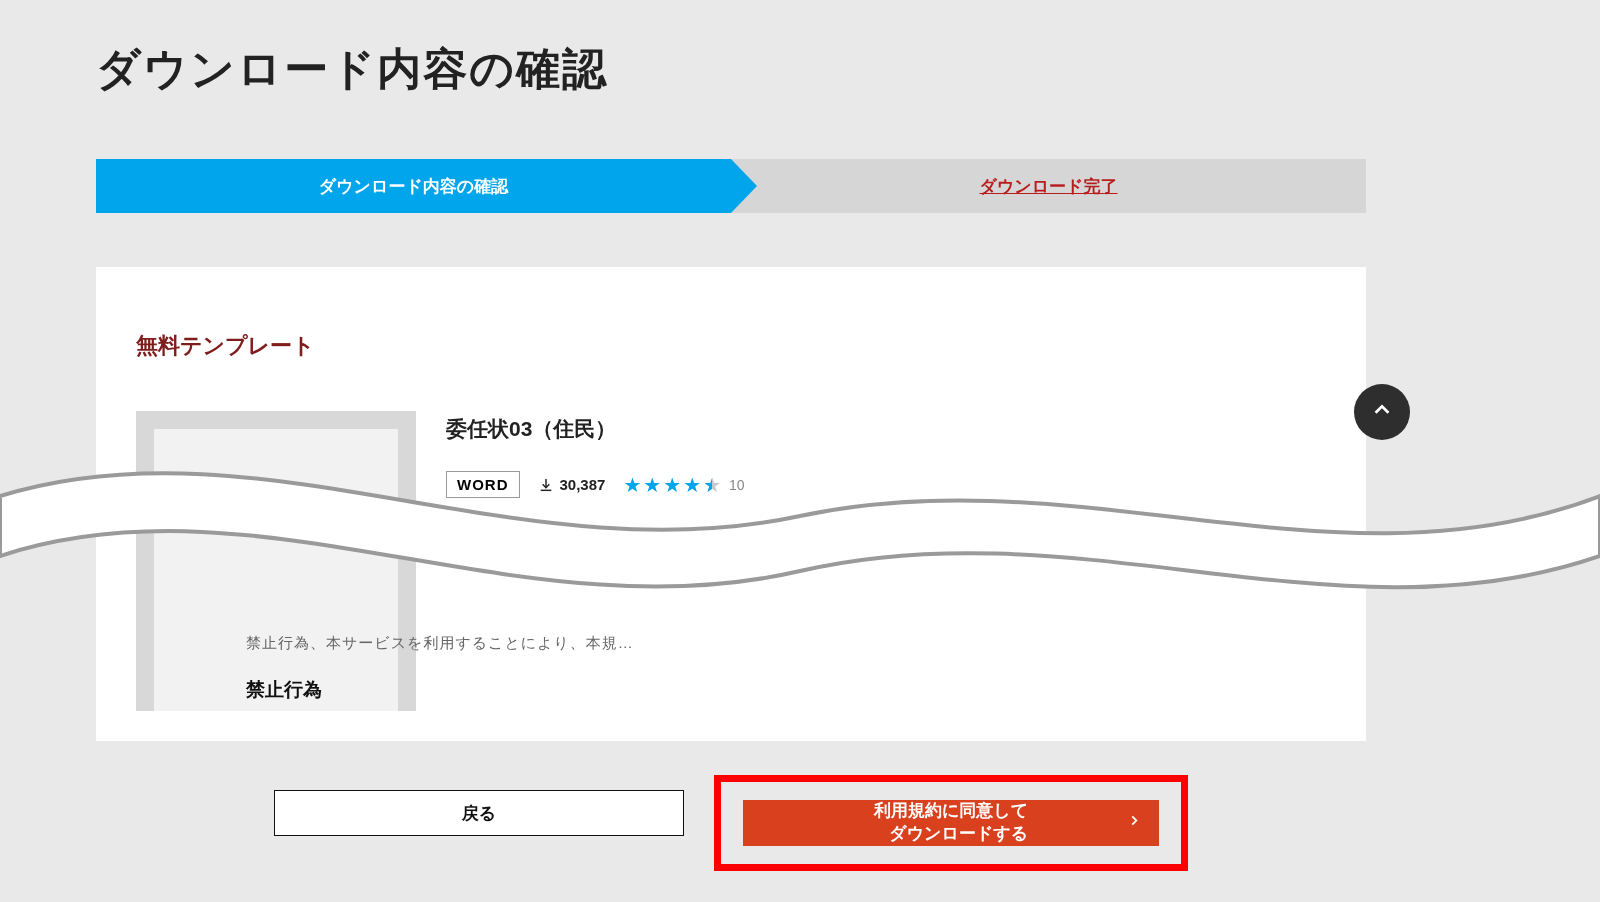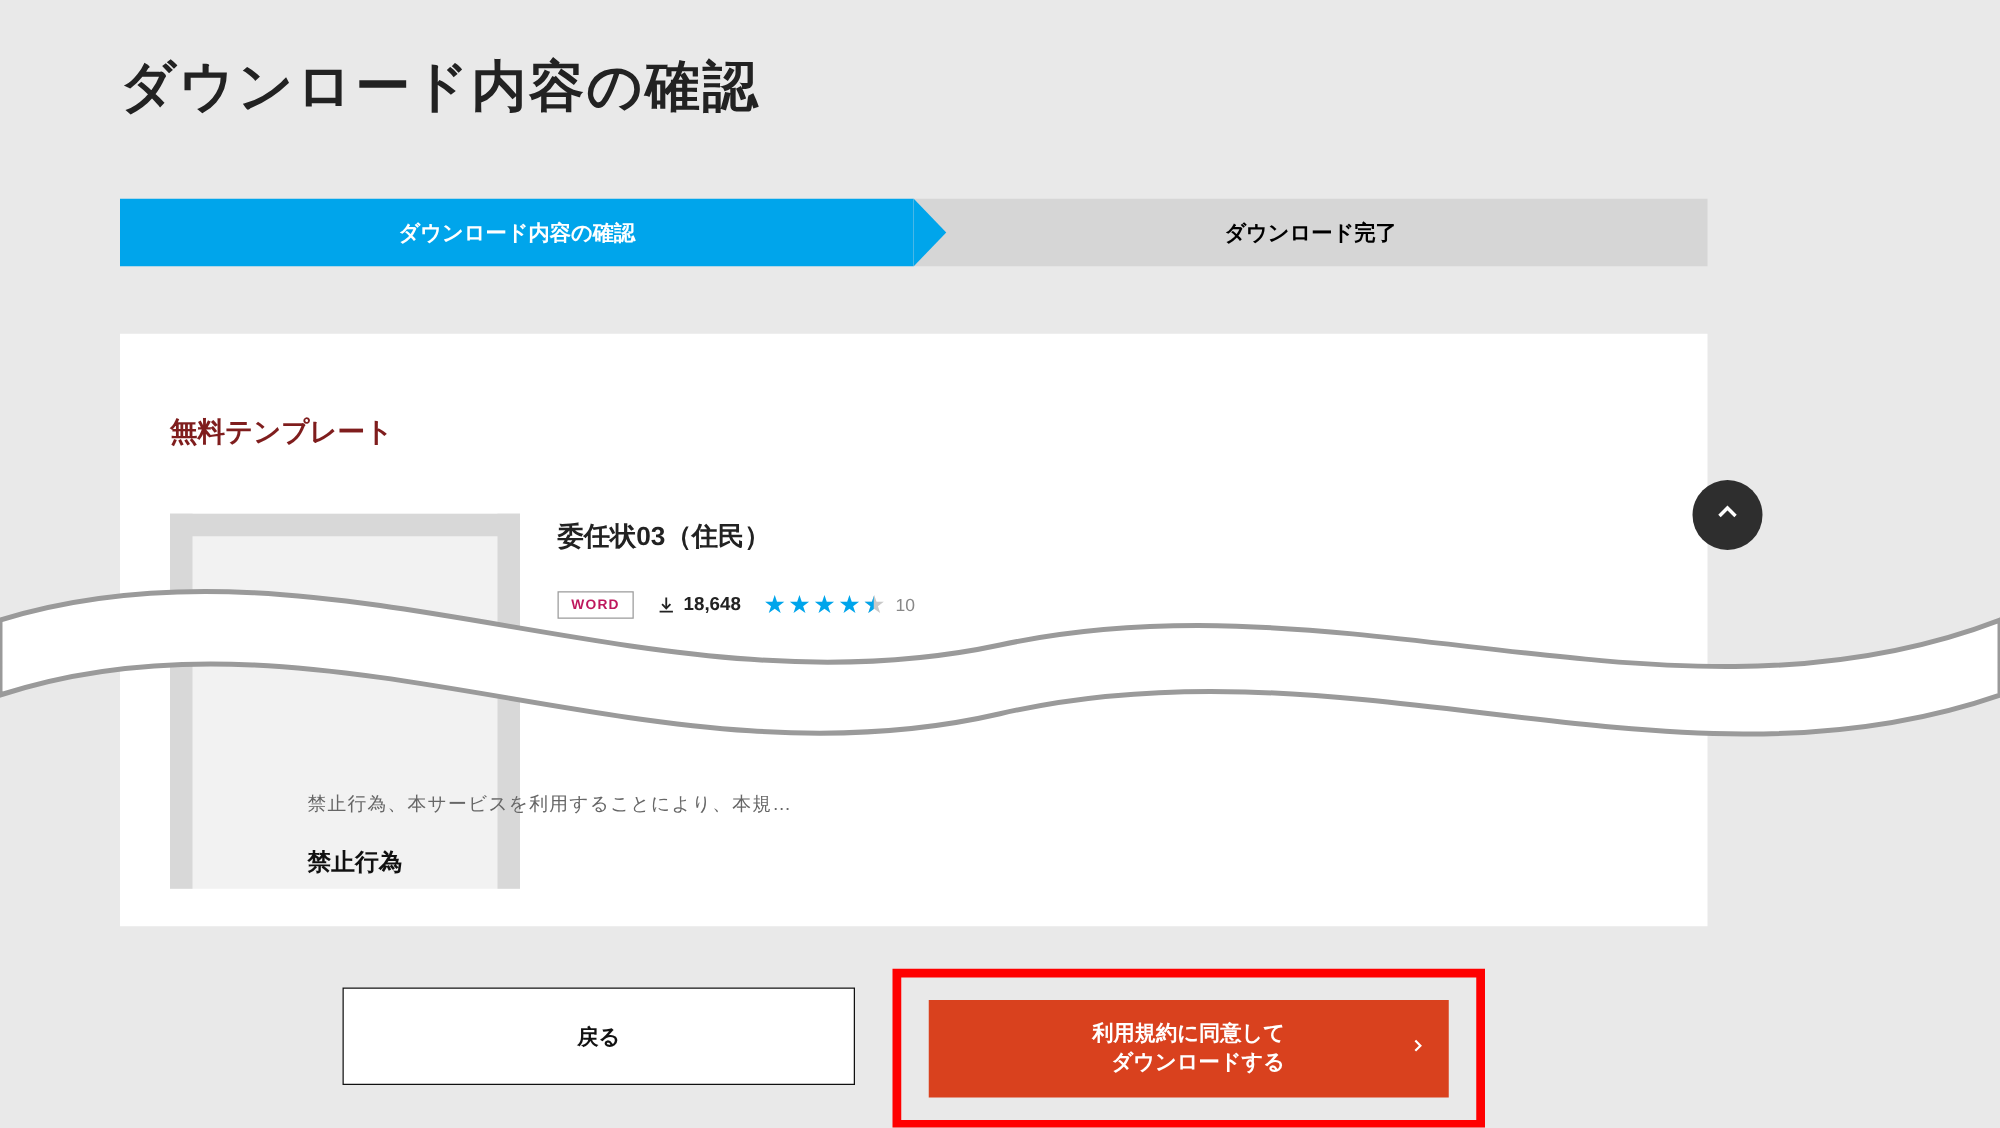--- a/index.html
+++ b/index.html
@@ -52,21 +52,22 @@
     right: -26px;
     top: 0;
     width: 0; height: 0;
     border-top: 27px solid transparent;
     border-bottom: 27px solid transparent;
     border-left: 26px solid #00a5eb;
     z-index: 2;
   }
   .step.inactive {
     background: #d6d6d6;
-    color: #000000;
+    color: #b91c1c;
+    text-decoration: underline;
   }
 
   
   .card {
     background: #ffffff;
     padding: 40px 40px 30px 40px;
     position: relative;
   }
   .subheading {
     font-size: 22px;
@@ -94,22 +95,22 @@
     margin-top: 4px;
     margin-bottom: 28px;
   }
   .meta-line {
     display: flex;
     align-items: center;
     gap: 18px;
   }
   .badge {
     border: 1px solid #9b9b9b;
-    color: #be185d;
-    font-size: 11px;
+    color: #000000;
+    font-size: 15px;
     font-weight: 600;
     padding: 4px 10px;
     letter-spacing: 1px;
   }
   .dl-count { display: flex; align-items: center; gap: 6px; color: #222; font-size: 15px; font-weight: 600; }
   .dl-icon svg { width: 16px; height: 16px; display:block; }
   .stars { display: flex; align-items: center; gap: 2px; }
   .star { color: #00a5eb; font-size: 20px; }
   .star.half { position: relative; color: #c9c9c9; }
   .star.half::before { content: "★"; color:#00a5eb; position:absolute; left:0; width:50%; overflow:hidden;}
@@ -144,21 +145,21 @@
   }
 
   
   .buttons {
     display: flex;
     justify-content: center;
     gap: 30px;
     margin-top: 34px;
   }
   .btn {
-    height: 78px;
+    height: 46px;
     display: flex;
     align-items: center;
     justify-content: center;
     font-size: 17px;
     font-weight: 700;
     cursor: pointer;
     user-select: none;
   }
   .btn-back {
     width: 410px;
@@ -227,21 +228,21 @@
         <div class="meta-line">
           <span class="badge">WORD</span>
           <span class="dl-count">
             <span class="dl-icon">
               <svg viewBox="0 0 24 24" fill="none" stroke="#222" stroke-width="2.2">
                 <path d="M12 3v12"></path>
                   <path d="M7 11l5 5 5-5"></path>
                   <path d="M4 20h16"></path>
               </svg>
             </span>
-            <span>18,648</span>
+            <span>30,387</span>
           </span>
           <span class="stars">
             <span class="star">★</span>
             <span class="star">★</span>
             <span class="star">★</span>
             <span class="star">★</span>
             <span class="star half">★</span>
             <span class="rating-count">10</span>
           </span>
         </div>

